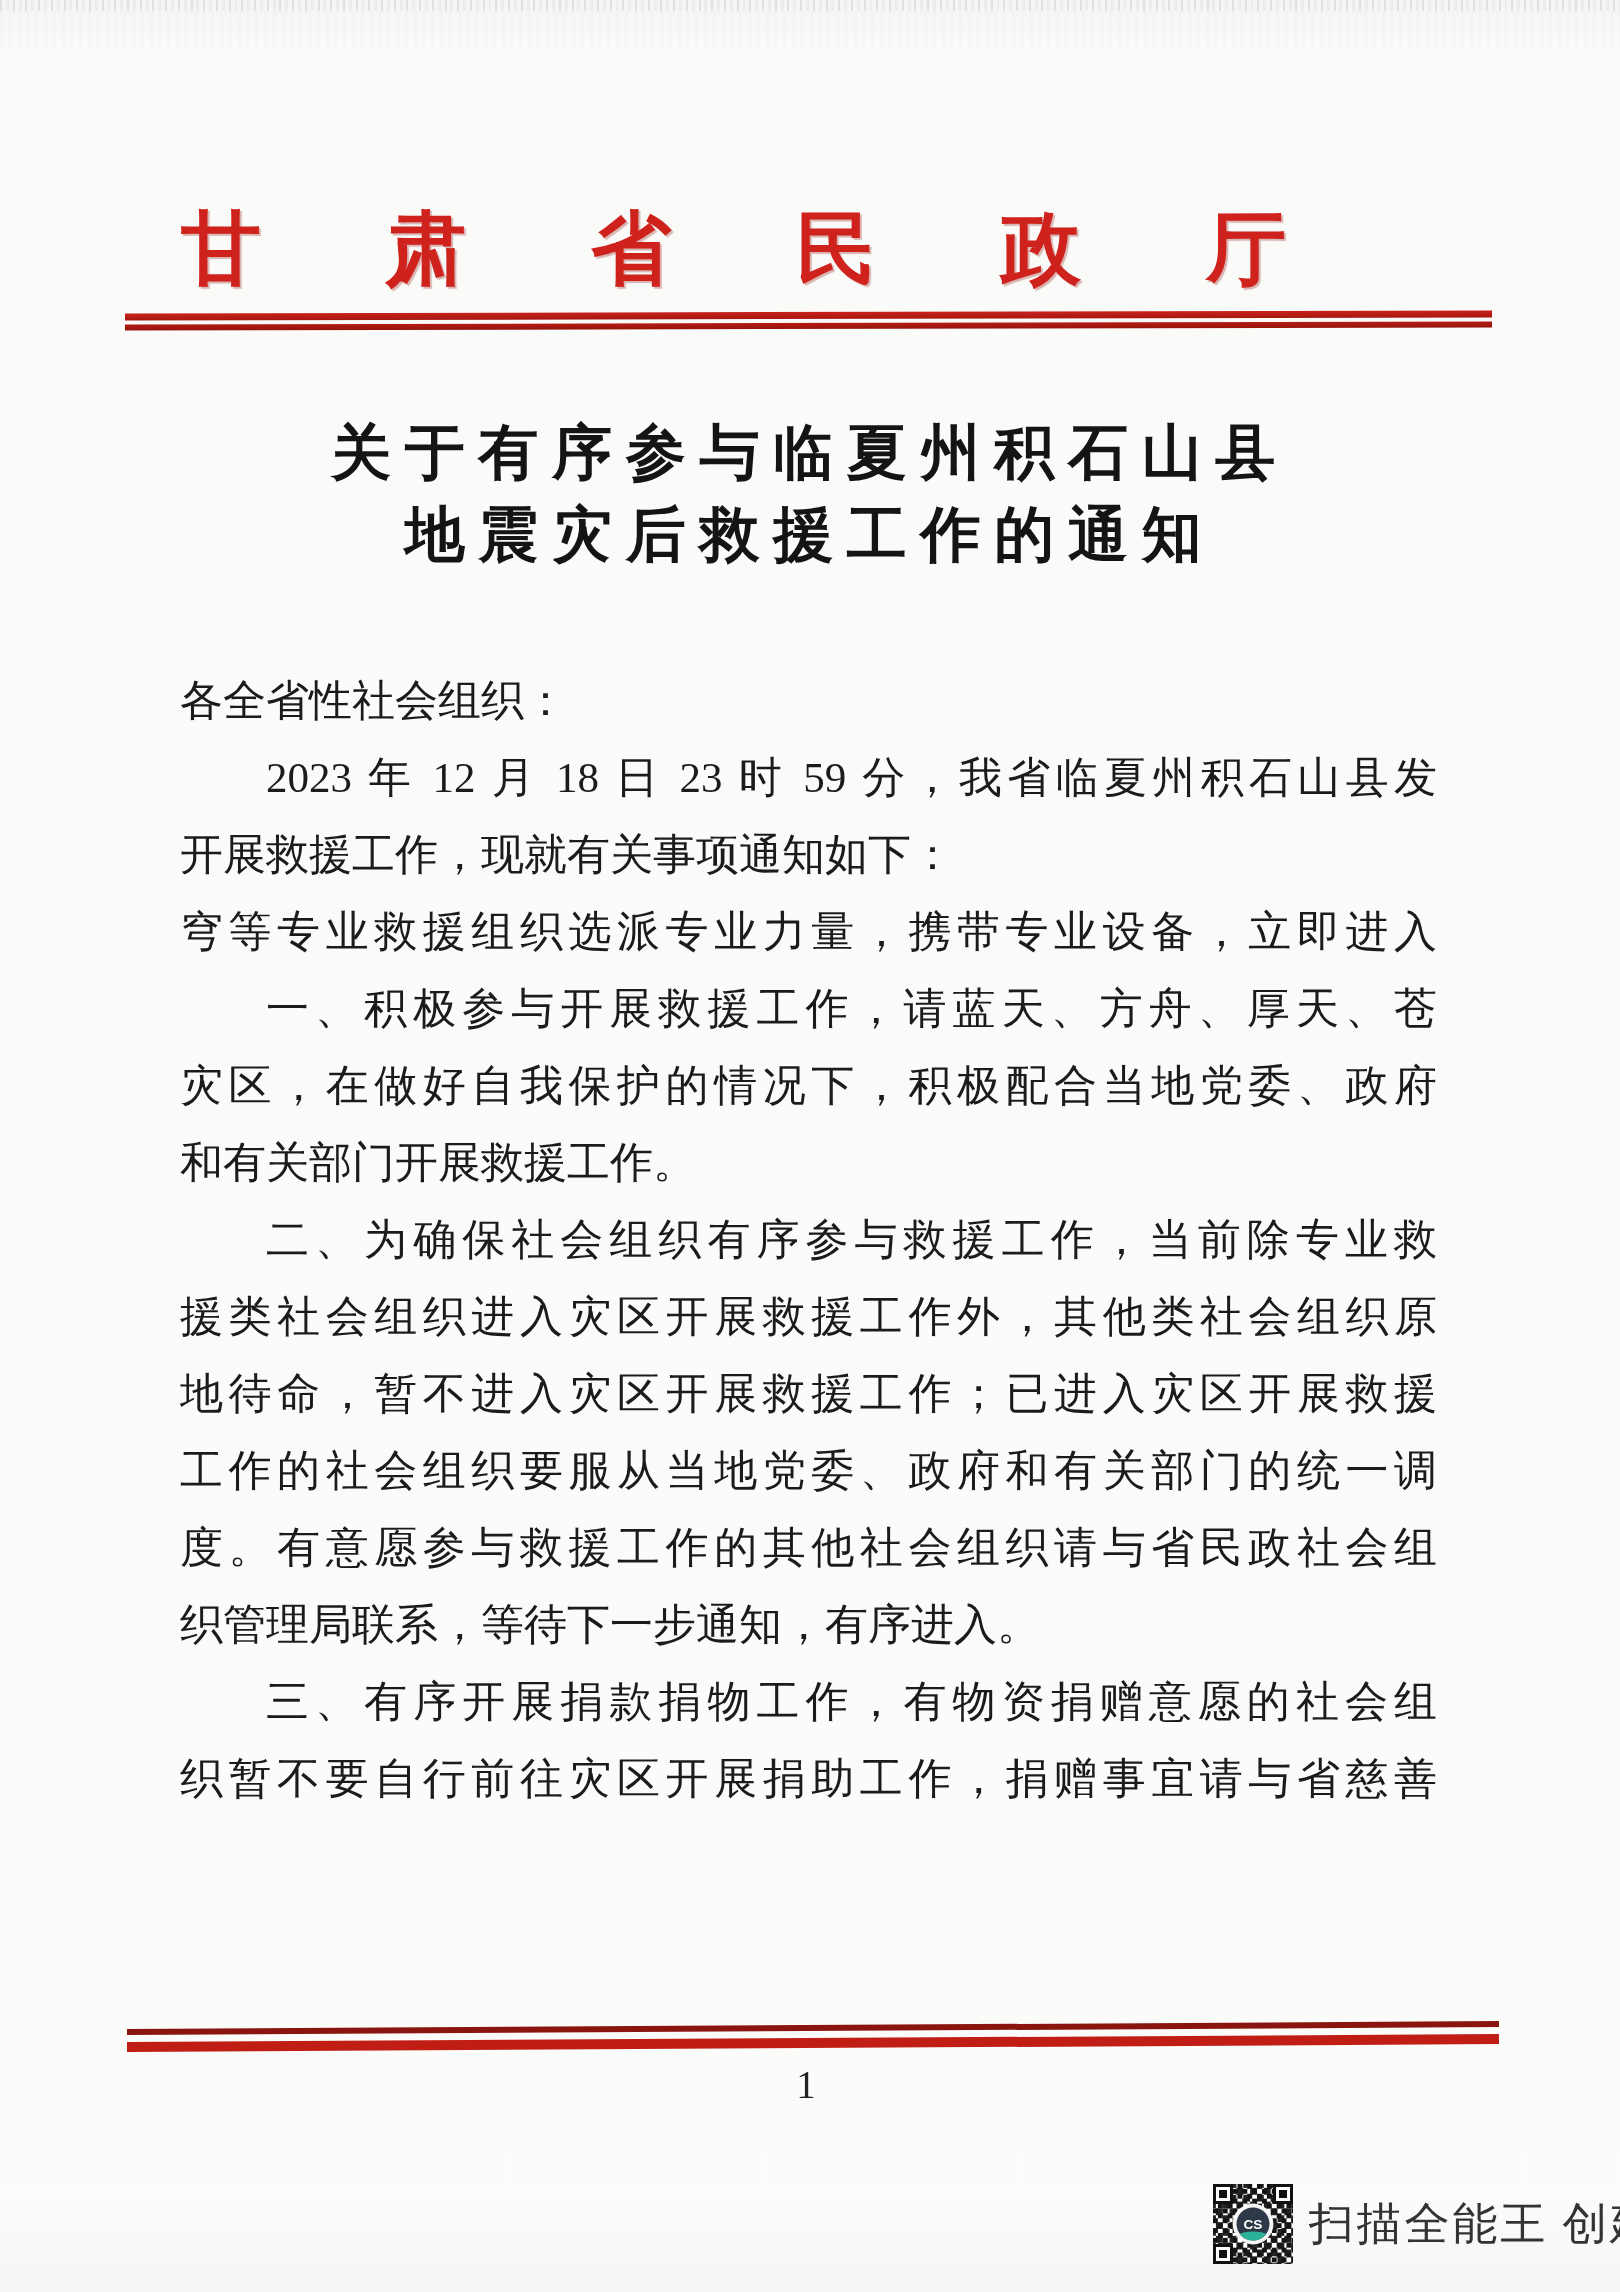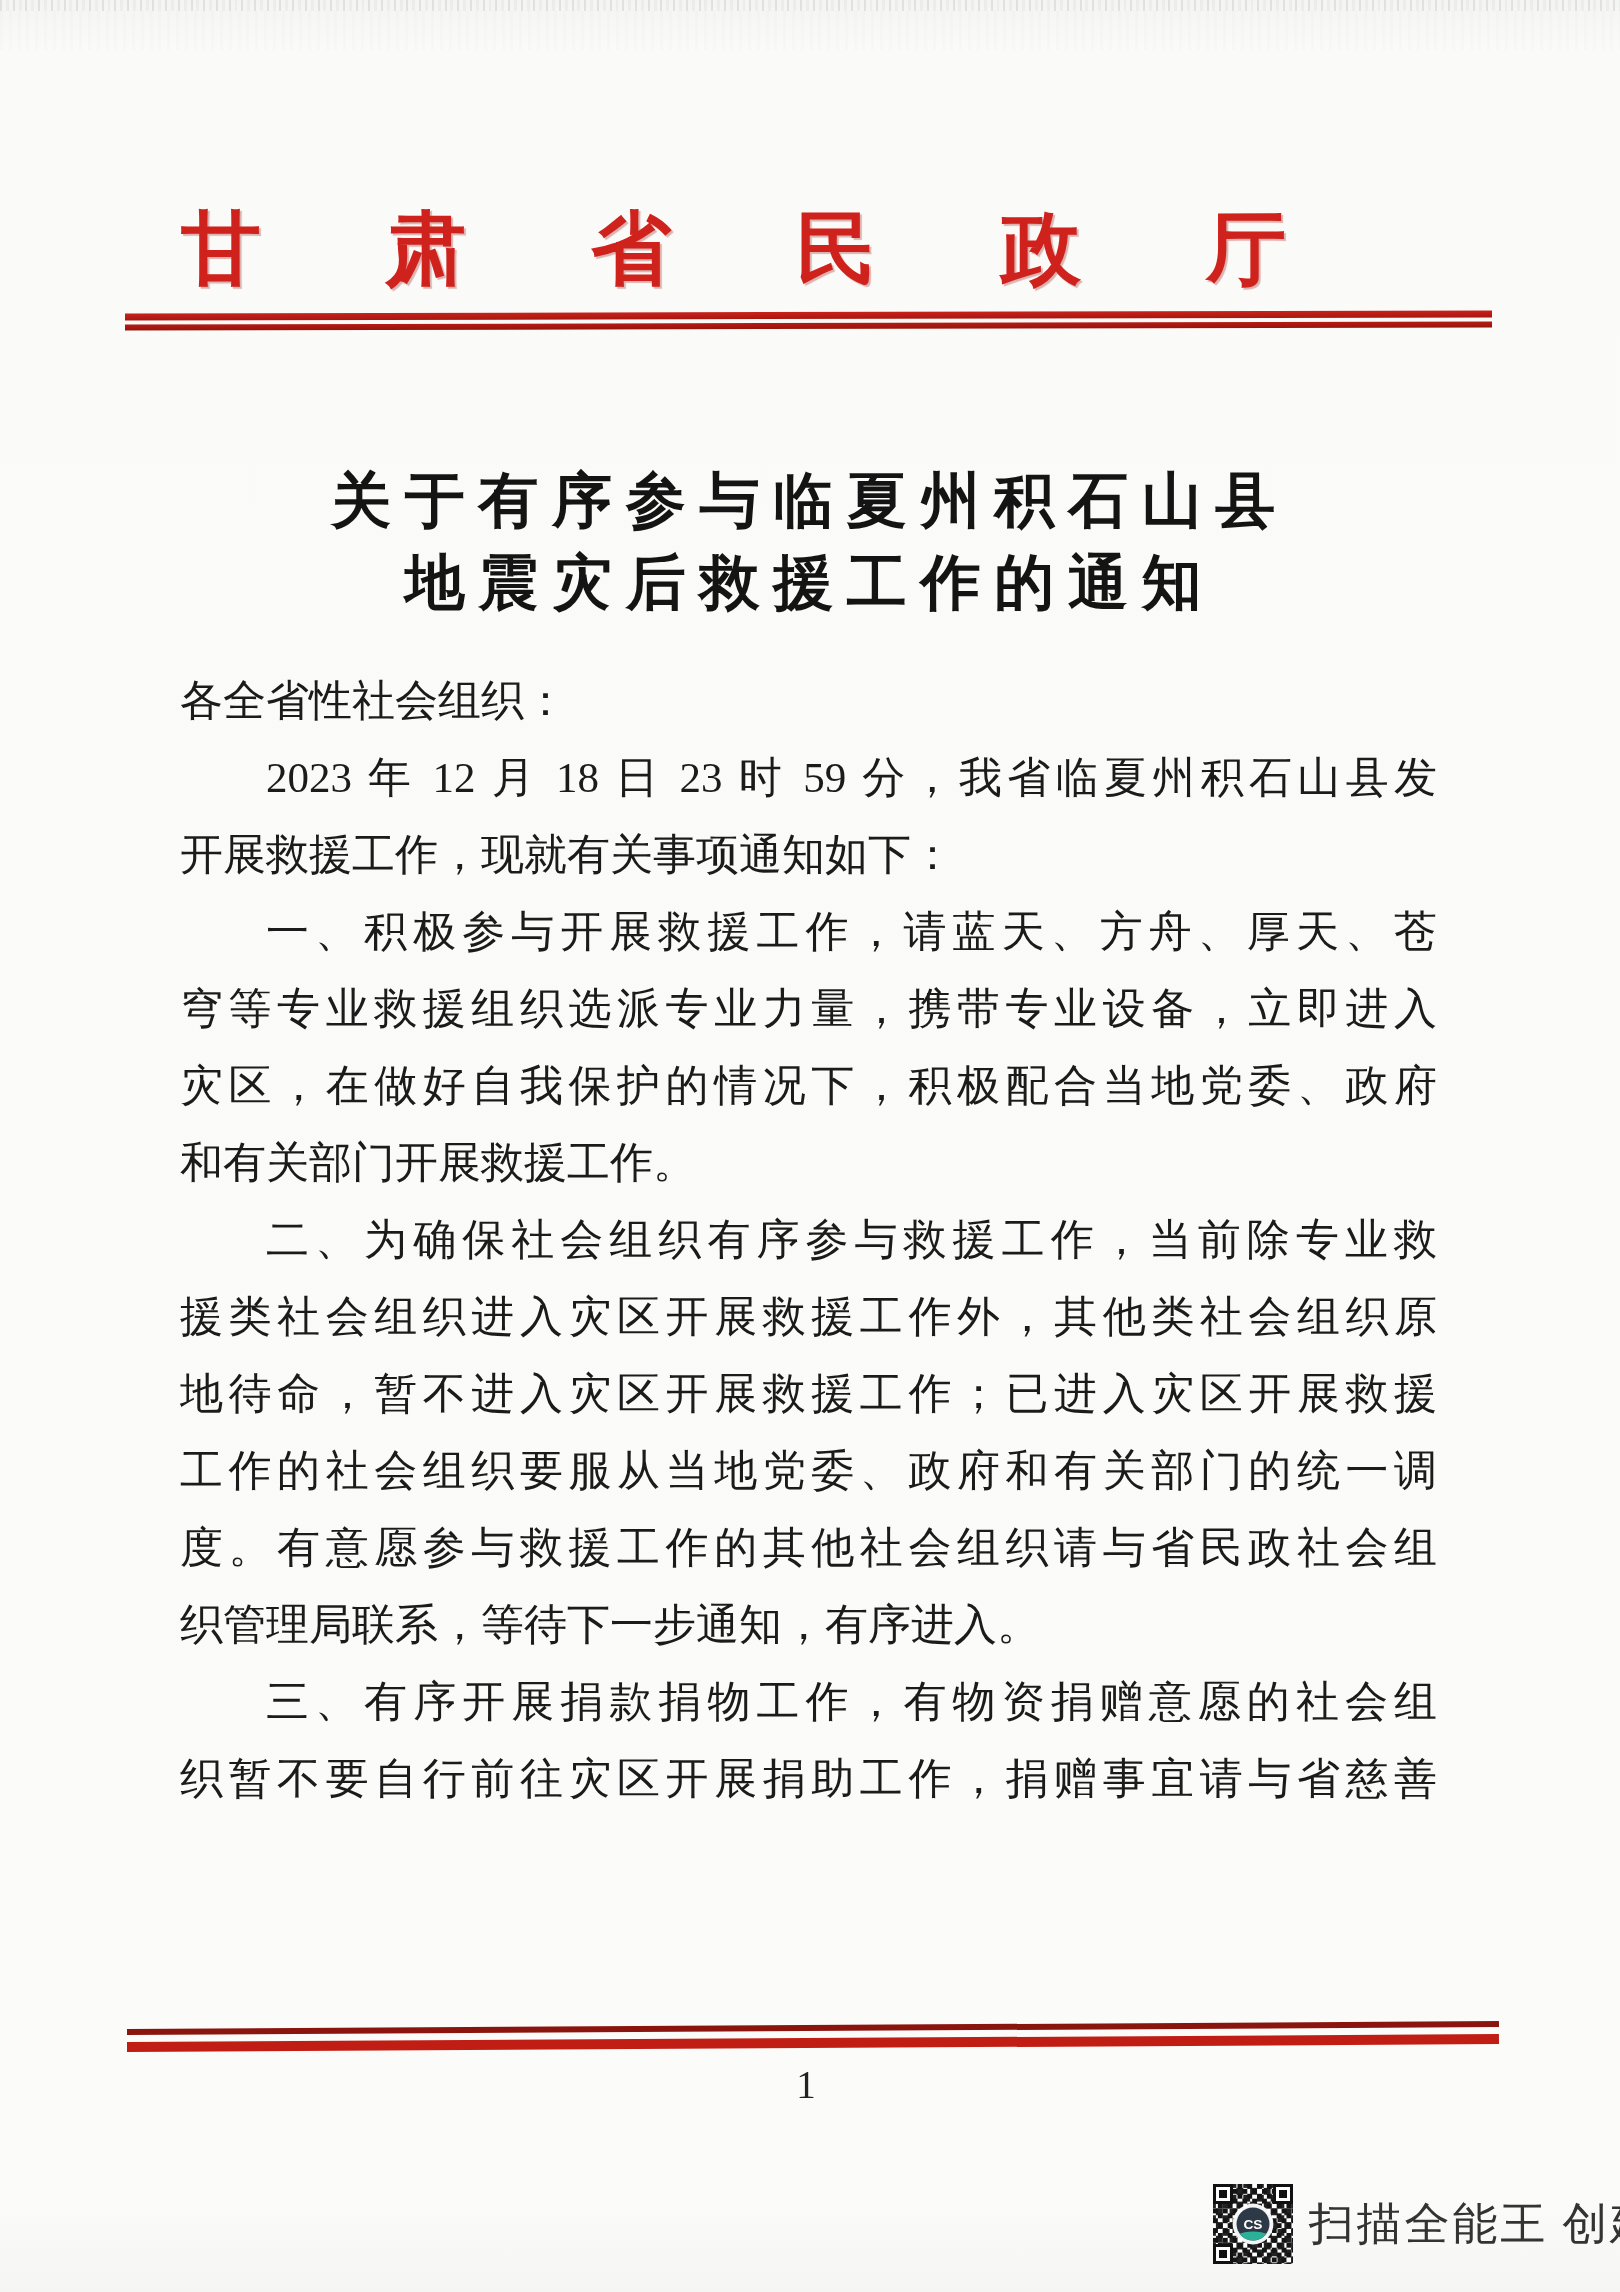--- a/index.html
+++ b/index.html
@@ -23,21 +23,21 @@
     position:absolute;top:200px;left:181px;width:1323px;line-height:98px;
     text-align:left;font-size:80px;font-weight:700;color:#d0221d;
     letter-spacing:125px;white-space:nowrap;
     text-shadow:2px 2px 1px rgba(140,18,10,.30);
   }
   .rule{position:absolute;left:125px;width:1367px;}
   .rule-top-1{top:312px;height:6.9px;background:linear-gradient(180deg,#c8221b,#a8170f);transform:rotate(-0.12deg);}
   .rule-top-2{top:323px;height:5.9px;background:linear-gradient(180deg,#b51c14,#97140c);transform:rotate(-0.12deg);}
   .doc-title{
     position:absolute;top:412px;left:0;width:1620px;text-align:center;
-    font-size:60px;line-height:82px;font-weight:800;color:#141414;letter-spacing:13.7px;margin-top:48px;
+    font-size:60px;line-height:82px;font-weight:800;color:#141414;letter-spacing:13.7px;
   }
   .body-text{
     position:absolute;top:662px;left:180px;width:1257px;
     font-size:43px;line-height:77px;color:#1b1b1b;
   }
   .line{height:77px;}
   .just{text-align:justify;text-align-last:justify;}
   .indent{text-indent:86px;}
   .rule-bot-1{top:2029px;left:127px;width:1372px;height:5.9px;background:#8a150e;transform:rotate(-0.33deg);transform-origin:left center;}
   .rule-bot-2{top:2042px;left:127px;width:1372px;height:9.8px;background:linear-gradient(180deg,#c9211７,#b01a11);background-color:#c01d14;transform:rotate(-0.33deg);transform-origin:left center;}
@@ -71,22 +71,22 @@
 
 <div class="doc-title">
   <div>关于有序参与临夏州积石山县</div>
   <div>地震灾后救援工作的通知</div>
 </div>
 
 <div class="body-text">
   <div class="line">各全省性社会组织：</div>
   <div class="line just indent">2023 年 12 月 18 日 23 时 59 分，我省临夏州积石山县发</div>
   <div class="line">开展救援工作，现就有关事项通知如下：</div>
+  <div class="line just">穹等专业救援组织选派专业力量，携带专业设备，立即进入</div>
   <div class="line just indent">一、积极参与开展救援工作，请蓝天、方舟、厚天、苍</div>
-  <div class="line just">穹等专业救援组织选派专业力量，携带专业设备，立即进入</div>
   <div class="line just">灾区，在做好自我保护的情况下，积极配合当地党委、政府</div>
   <div class="line">和有关部门开展救援工作。</div>
   <div class="line just indent">二、为确保社会组织有序参与救援工作，当前除专业救</div>
   <div class="line just">援类社会组织进入灾区开展救援工作外，其他类社会组织原</div>
   <div class="line just">地待命，暂不进入灾区开展救援工作；已进入灾区开展救援</div>
   <div class="line just">工作的社会组织要服从当地党委、政府和有关部门的统一调</div>
   <div class="line just">度。有意愿参与救援工作的其他社会组织请与省民政社会组</div>
   <div class="line">织管理局联系，等待下一步通知，有序进入。</div>
   <div class="line just indent">三、有序开展捐款捐物工作，有物资捐赠意愿的社会组</div>
   <div class="line just">织暂不要自行前往灾区开展捐助工作，捐赠事宜请与省慈善</div>

